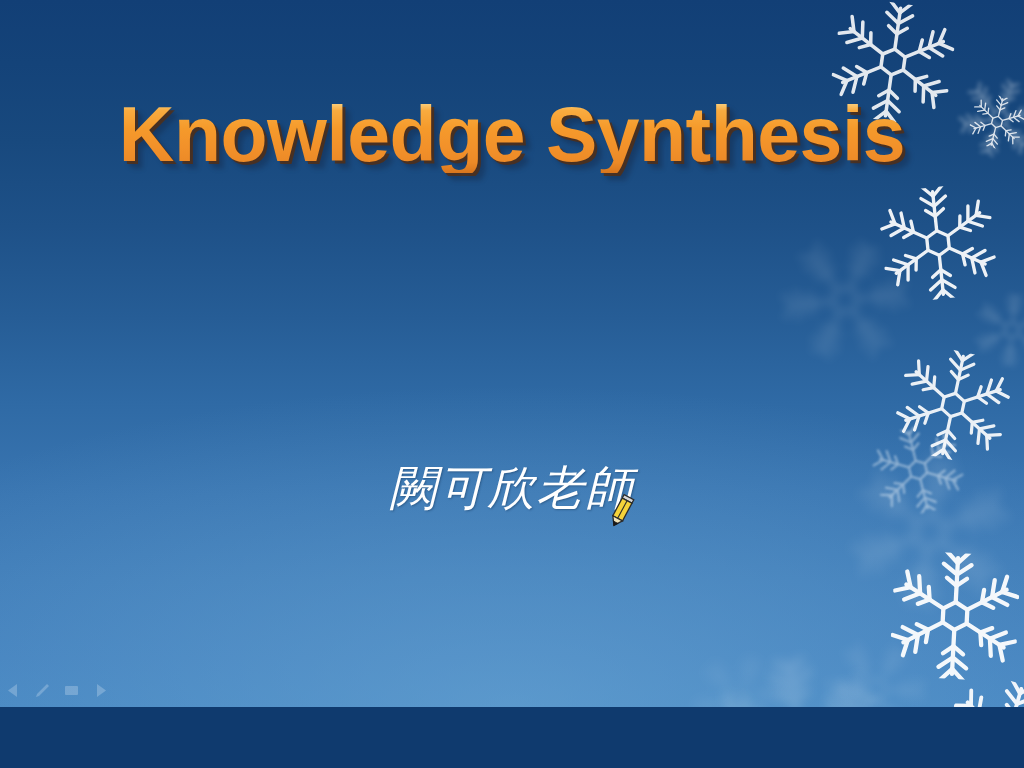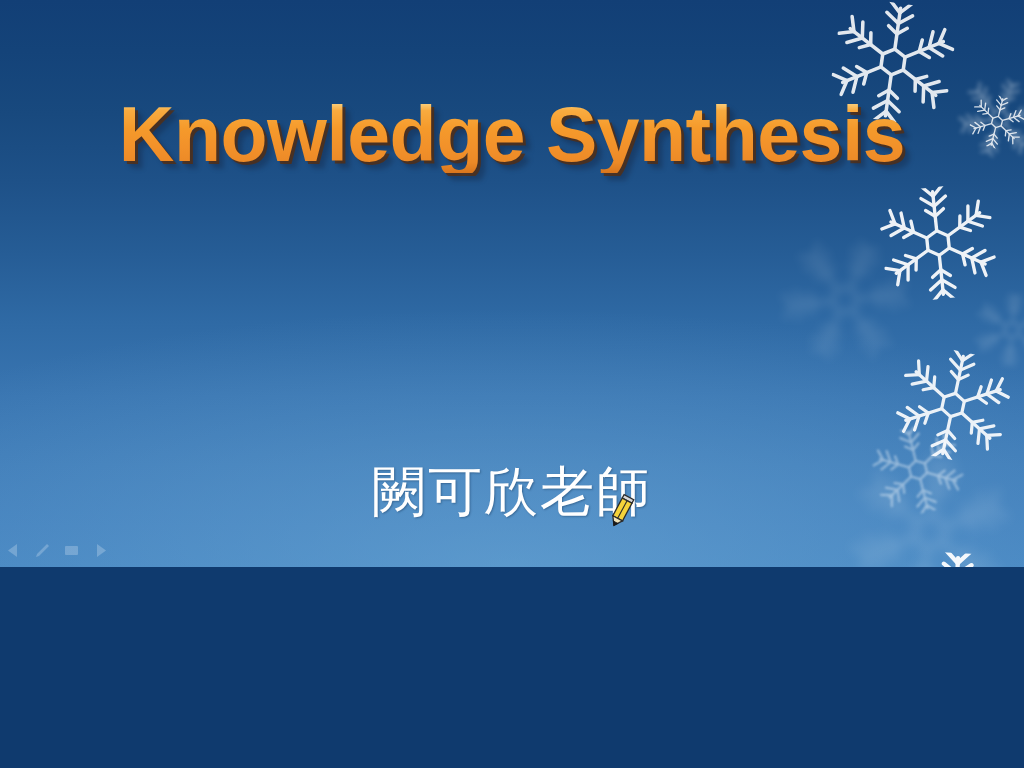--- a/index.html
+++ b/index.html
@@ -5,21 +5,21 @@
   * { margin:0; padding:0; box-sizing:border-box; }
   html, body {
     width:1024px; height:768px;
     overflow:hidden;
     background:#0f3a6e;
     font-family:"Liberation Sans", sans-serif;
   }
 
   #slide {
     position:relative;
-    width:1024px; height:567px;
+    width:1024px; height:707px;
     overflow:hidden;
     background:
       radial-gradient(ellipse 120% 70% at 50% 100%, rgba(110,170,215,0.55) 0%, rgba(110,170,215,0) 65%),
       linear-gradient(180deg,
         #123f76 0%,
         #144379 9%,
         #18497e 20%,
         #1e5188 32%,
         #265d96 45%,
         #2f6aa5 57%,
@@ -93,26 +93,27 @@
 
   
   #presenter-wrap {
     position:absolute;
     left:0; top:462px;
     width:1024px;
     text-align:center;
   }
   #presenter {
     display:inline-block;
-    font-size:54px;
+    font-size:47px;
     font-weight:normal;
     letter-spacing:2px;
     line-height:1.1;
     color:#ffffff;
     text-shadow:1px 1px 2px rgba(10,35,65,0.35);
+    font-style:italic;
   }
 
   
   #pencil-cursor {
     position:absolute;
     left:604px; top:493px;
     width:34px; height:36px;
     pointer-events:none;
   }
 

